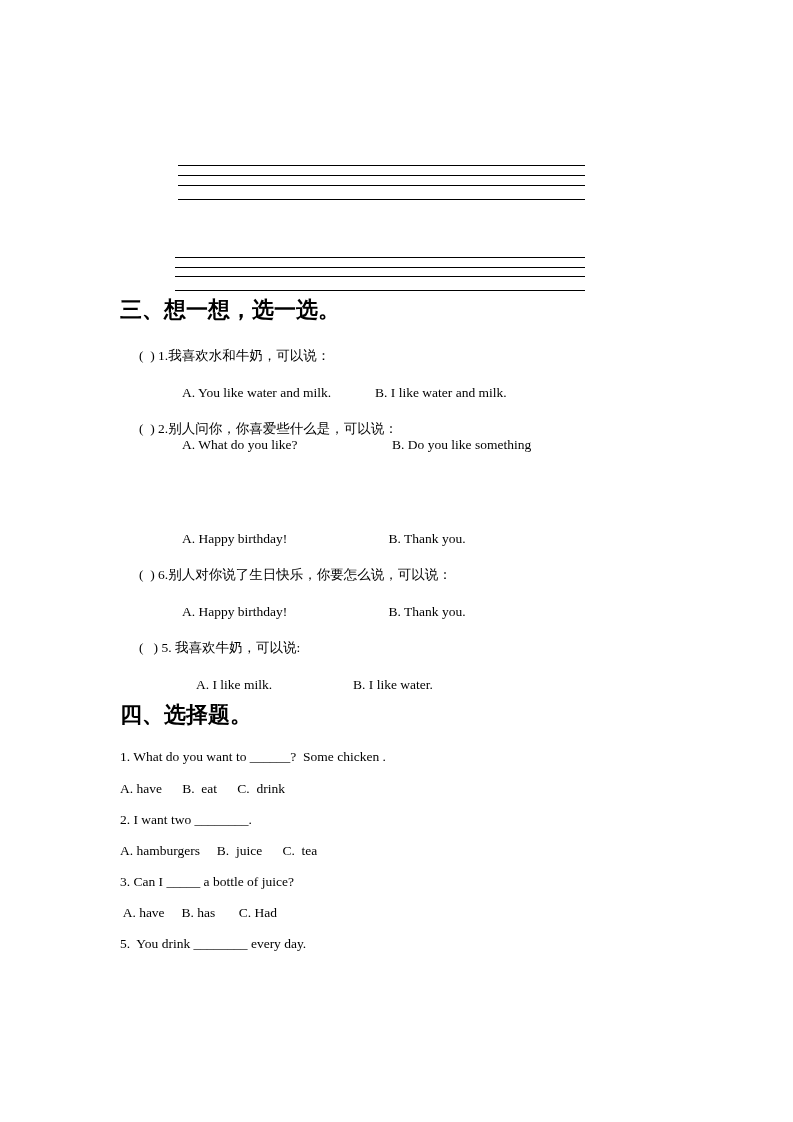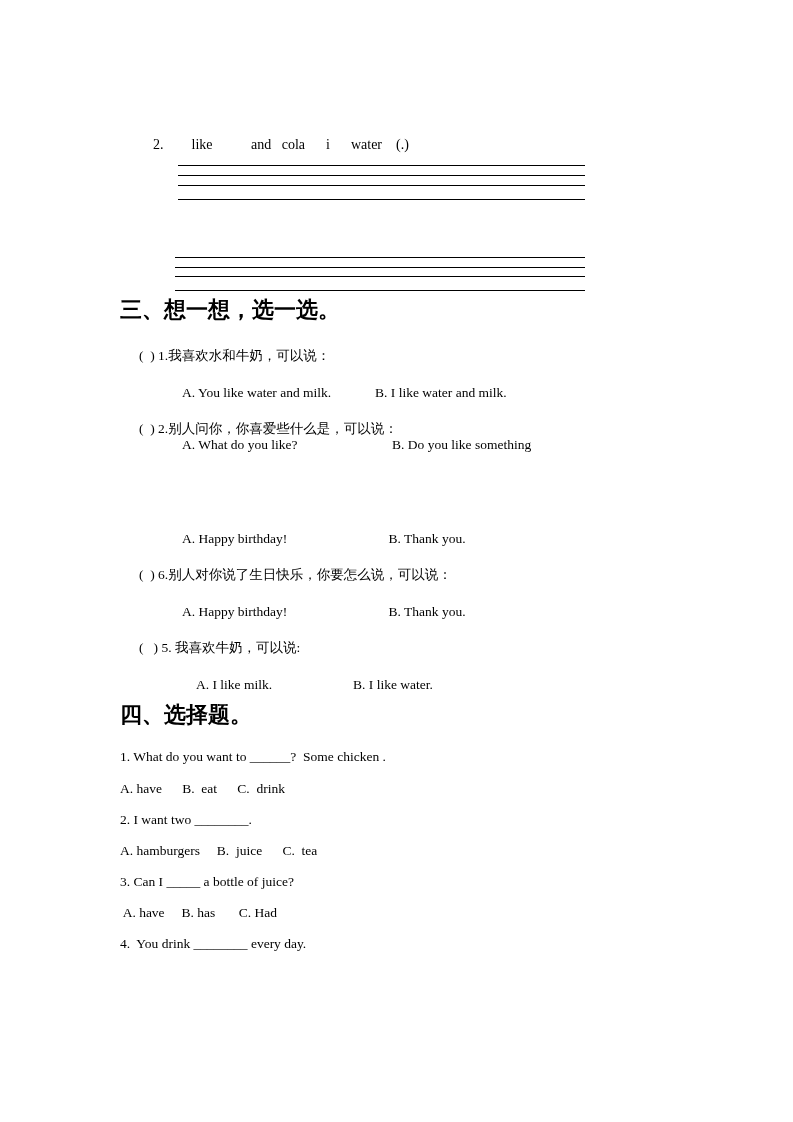--- a/index.html
+++ b/index.html
@@ -37,21 +37,20 @@
     width: 100%;
     height: 0;
     border-top: 1px solid #000000;
   }
 </style>
 </head>
 <body>
 
 <div class="page">
 
-  <div class="t ex2" style="left:153px; top:136px;">2.        like           and   cola      i      water    (.)</div>
 
   <div class="lines-group" style="left:178px; top:165px; width:407px; height:36px;">
     <div class="wline" style="top:0px;"></div>
     <div class="wline" style="top:10px;"></div>
     <div class="wline" style="top:20px;"></div>
     <div class="wline" style="top:34px;"></div>
   </div>
 
 
   <div class="lines-group" style="left:175px; top:257px; width:410px; height:36px;">
@@ -78,15 +77,15 @@
   <div class="t" style="left:196px; top:676px;">A. I like milk.                        B. I like water.</div>
 
   <div class="heading" style="left:120px; top:705px;">四、选择题。</div>
 
   <div class="t" style="left:120px; top:748px;">1. What do you want to ______?  Some chicken .</div>
   <div class="t" style="left:120px; top:780px;">A. have      B.  eat      C.  drink</div>
   <div class="t" style="left:120px; top:811px;">2. I want two ________.</div>
   <div class="t" style="left:120px; top:842px;">A. hamburgers     B.  juice      C.  tea</div>
   <div class="t" style="left:120px; top:873px;">3. Can I _____ a bottle of juice?</div>
   <div class="t" style="left:120px; top:904px;"> A. have     B. has       C. Had</div>
-  <div class="t" style="left:120px; top:935px;">4.  You drink ________ every day.</div>
+  <div class="t" style="left:120px; top:935px;">5.  You drink ________ every day.</div>
 
 </div>
 
 </body></html>

